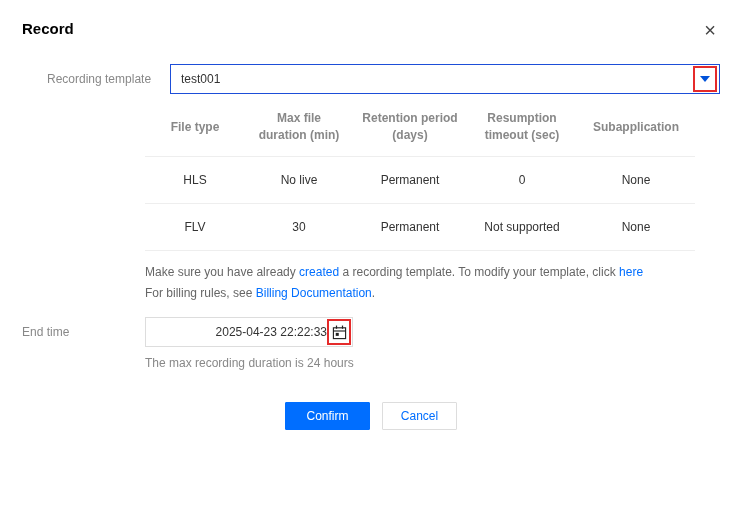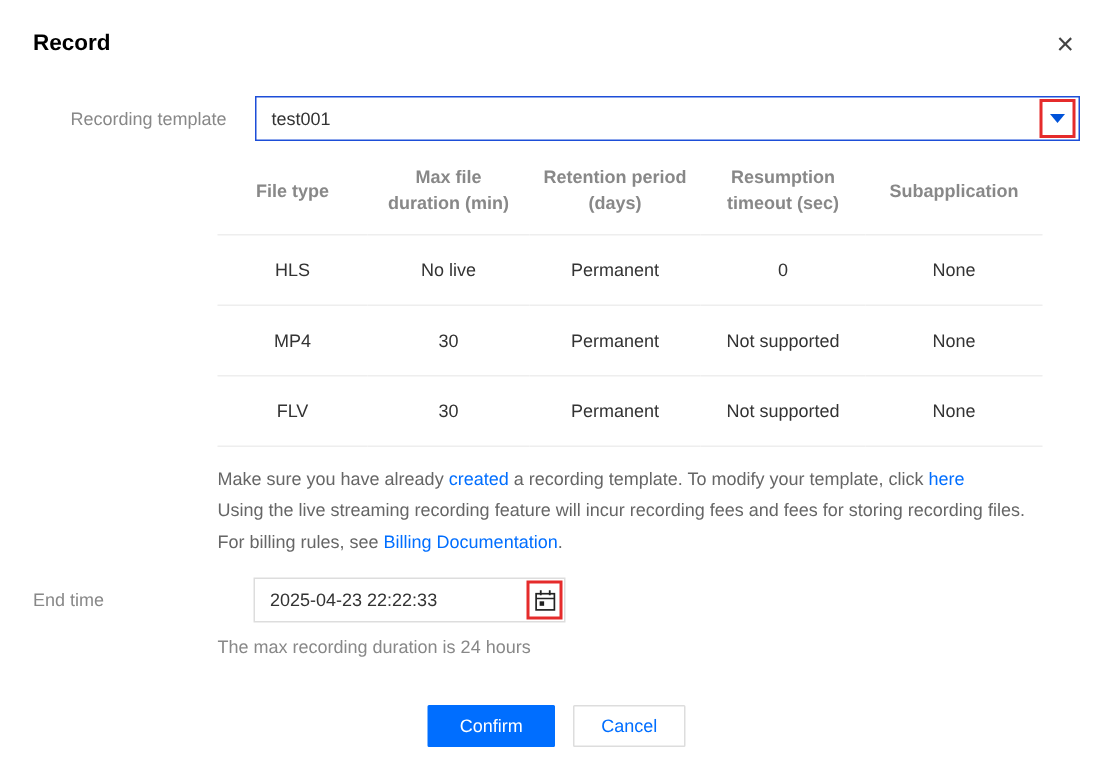--- a/index.html
+++ b/index.html
@@ -59,26 +59,26 @@
   }
   td {
     color: #333; font-size: 12px;
     height: 47px; border-bottom: 1px solid #eee;
     vertical-align: middle;
   }
 
   .notes { margin-left: 123px; margin-top: 11px; color: #666; line-height: 21px; font-size: 12px; }
   .link { color: #006eff; cursor: pointer; }
 
-  .row-endtime { margin-top: 13px; gap: 24px; }
+  .row-endtime { margin-top: 13px; }
   .datetime-input {
     width: 208px; height: 30px;
     border: 1px solid #ddd; background: #fff;
     display: flex; align-items: center;
-    padding-left: 10px; padding-right: 1px;
+    padding-left: 10px; padding-right: 1px; text-align: right;
   }
   .datetime-value { flex: 1; color: #333; }
   .calendar-annotation { width: 24px; height: 26px; cursor: pointer; }
 
   .hint { margin-left: 123px; margin-top: 9px; color: #888; font-size: 12px; }
 
   .footer { margin-top: 32px; display: flex; justify-content: center; gap: 12px; }
   .btn {
     height: 28px; font-size: 12px; cursor: pointer;
     font-family: "Liberation Sans", sans-serif;
@@ -129,40 +129,32 @@
       </thead>
       <tbody>
         <tr>
           <td>HLS</td>
           <td>No live</td>
           <td>Permanent</td>
           <td>0</td>
           <td>None</td>
         </tr>
         <tr>
-          <td>MP4</td>
-          <td>30</td>
-          <td>Permanent</td>
-          <td>Not supported</td>
-          <td>None</td>
-        </tr>
-        <tr>
           <td>FLV</td>
           <td>30</td>
           <td>Permanent</td>
           <td>Not supported</td>
           <td>None</td>
         </tr>
       </tbody>
     </table>
   </div>
 
   <div class="notes">
     <div><span>Make sure you have already </span><span class="link">created</span><span> a recording template. To modify your template, click </span><span class="link">here</span></div>
-    <div>Using the live streaming recording feature will incur recording fees and fees for storing recording files.</div>
     <div><span>For billing rules, see </span><span class="link">Billing Documentation</span><span>.</span></div>
   </div>
 
   <div class="form-row row-endtime">
     <div class="form-label">End time</div>
     <div class="datetime-input">
       <span class="datetime-value">2025-04-23 22:22:33</span>
       <span class="annotation-box calendar-annotation">
         <svg width="15" height="15" viewBox="0 0 16 16">
           <rect x="1.5" y="3" width="13" height="11.5" fill="none" stroke="#222" stroke-width="1.2"></rect>

